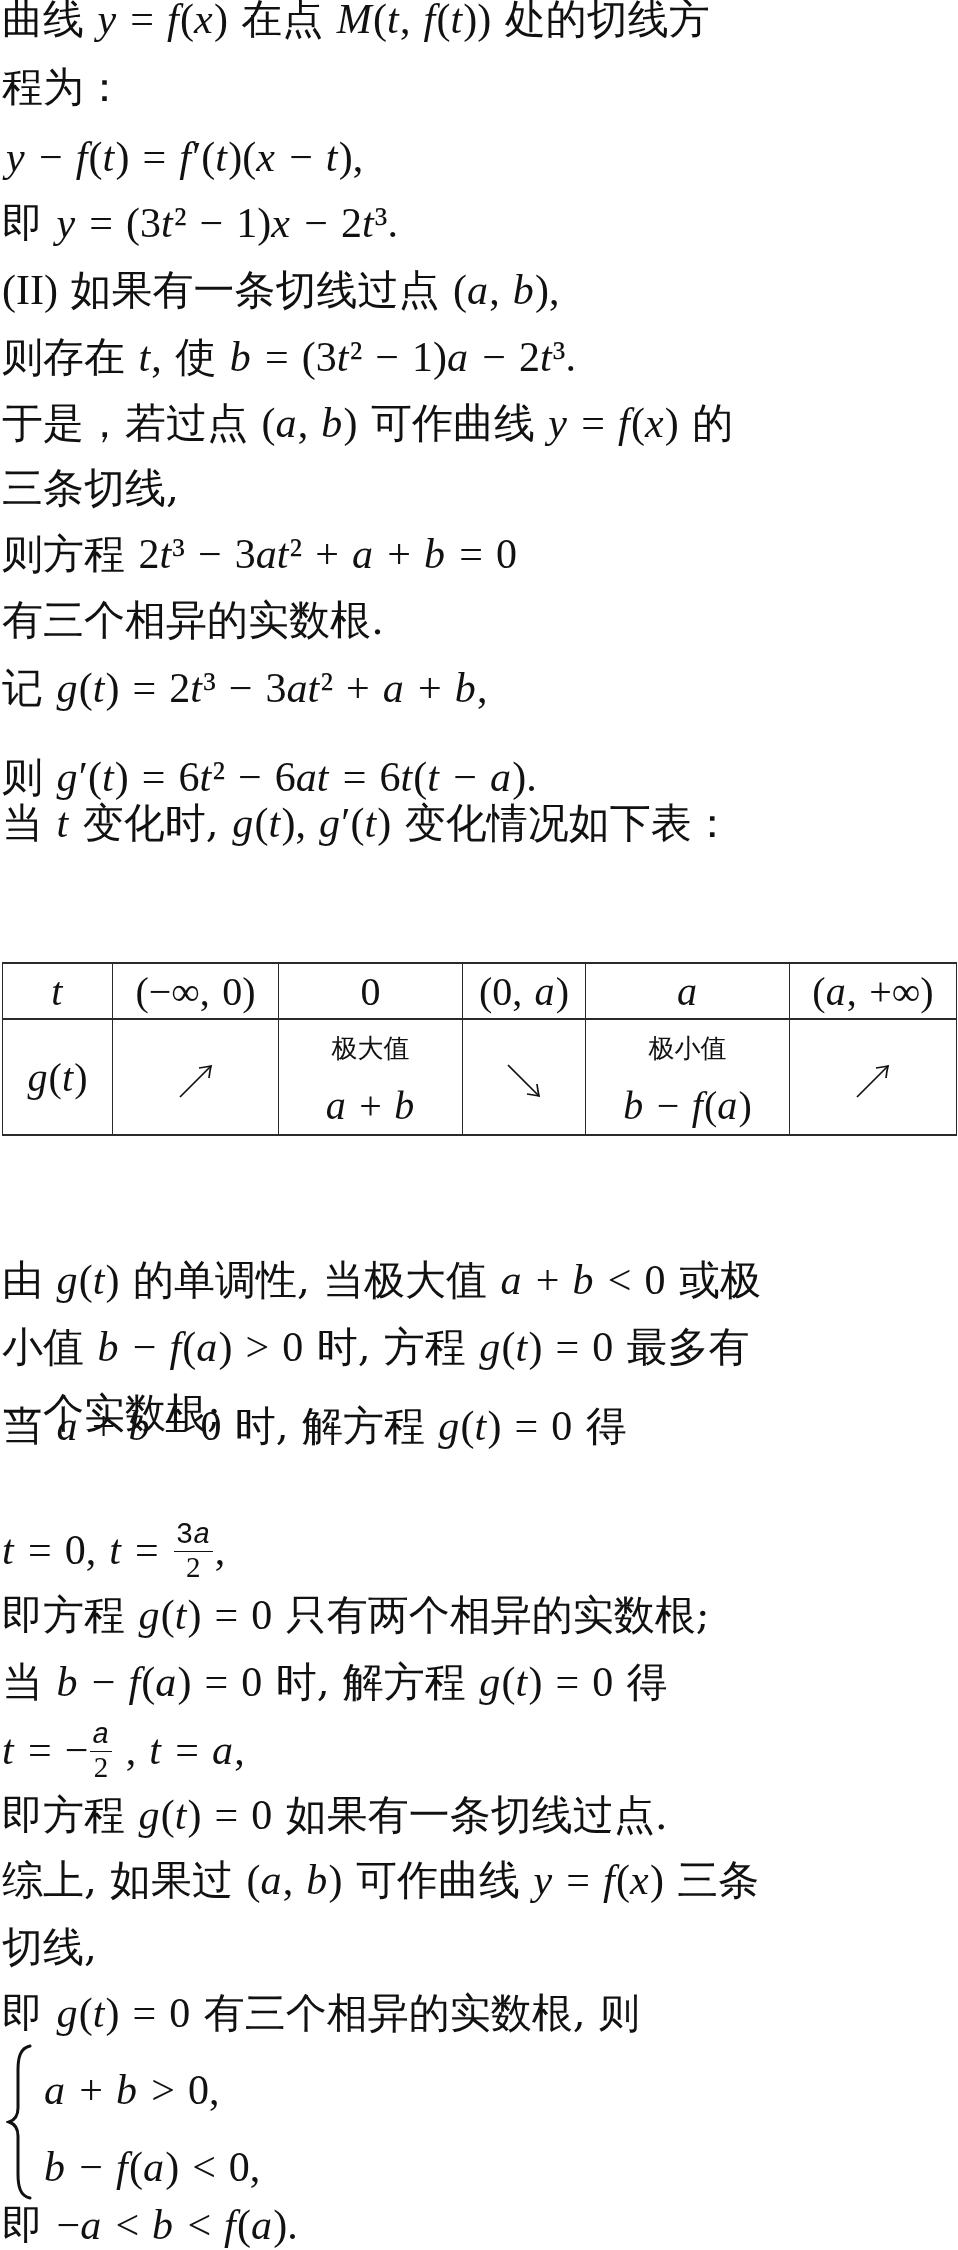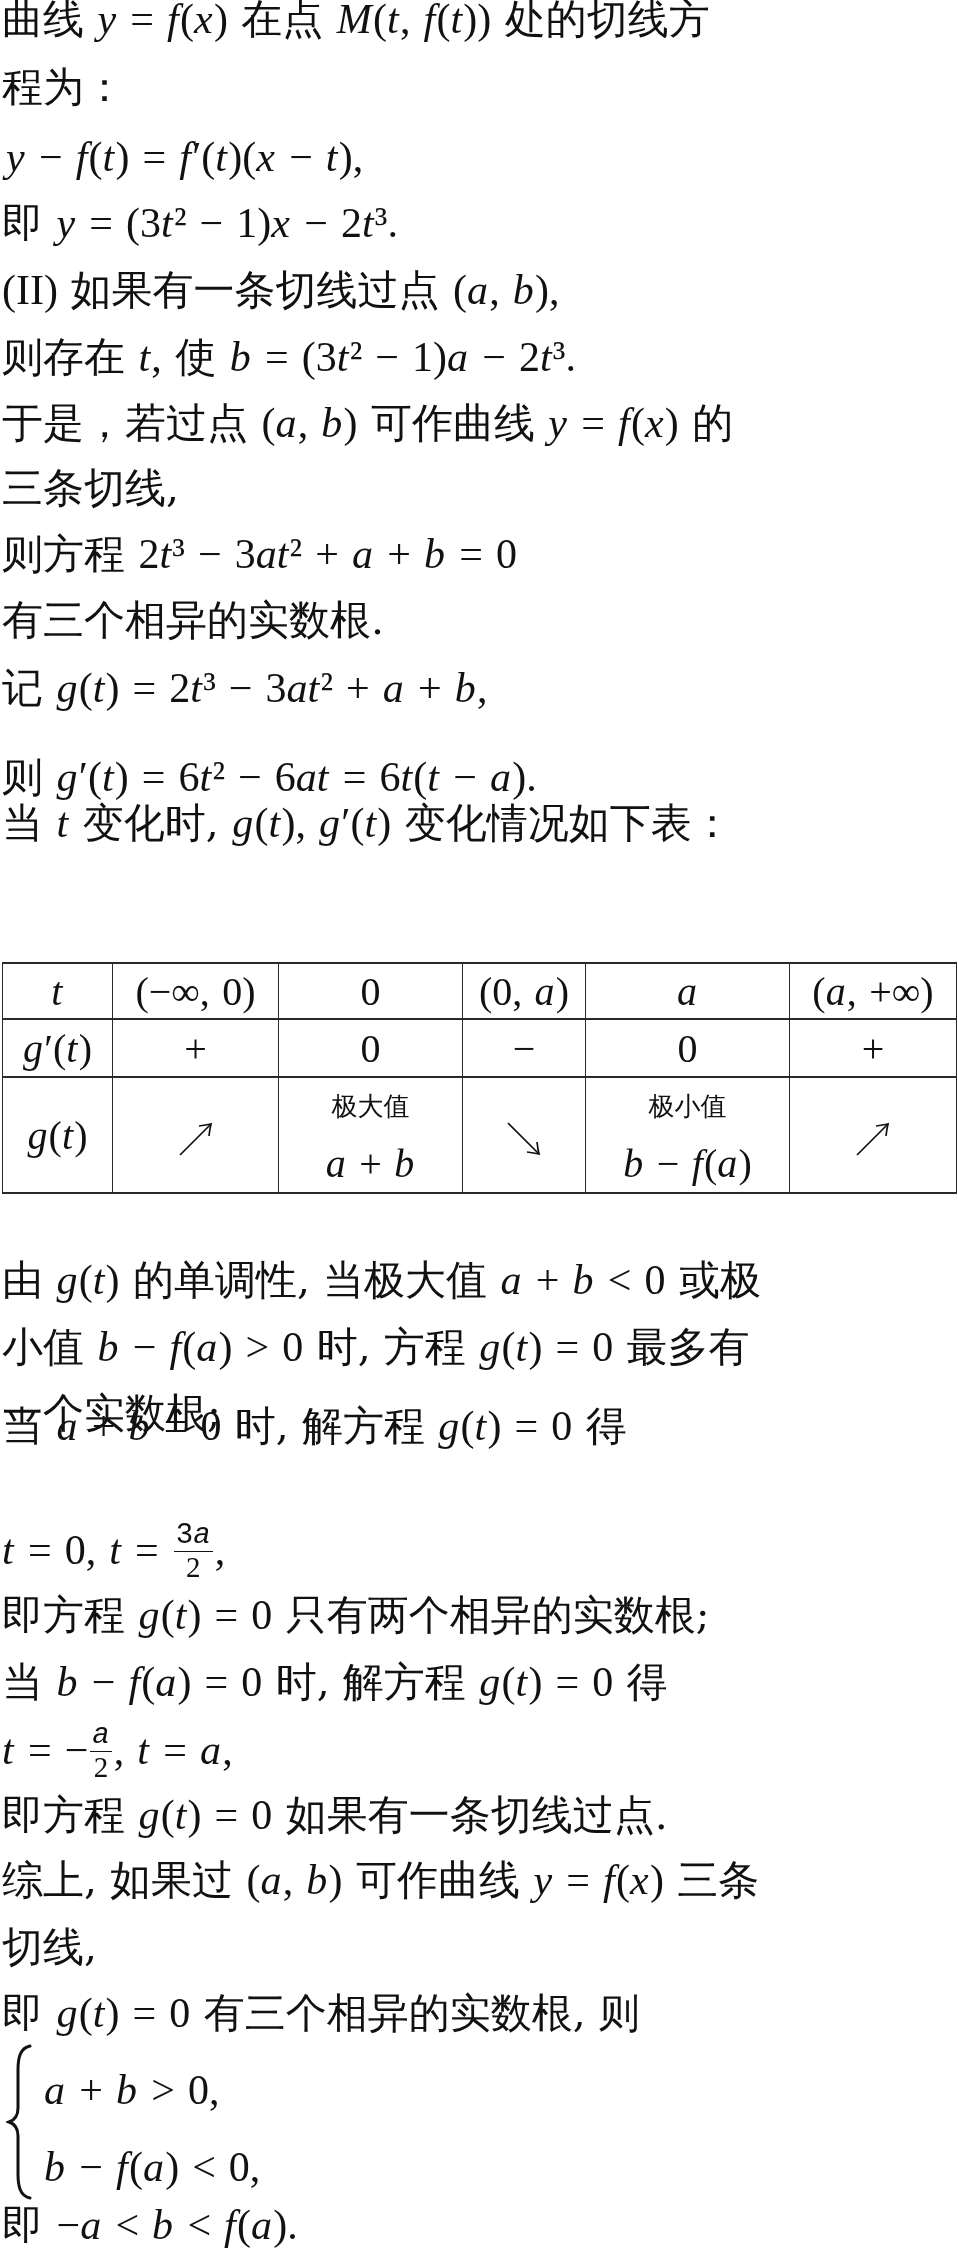--- a/index.html
+++ b/index.html
@@ -95,28 +95,20 @@
   </colgroup>
   <tbody>
       <tr class="r1">
     <td><span class="m"><i>t</i></span></td>
     <td><span class="m">(−∞, 0)</span></td>
     <td><span class="m">0</span></td>
     <td><span class="m">(0, <i>a</i>)</span></td>
     <td><span class="m"><i>a</i></span></td>
     <td><span class="m">(<i>a</i>, +∞)</span></td>
   </tr>
-  <tr class="r2">
-    <td><span class="m"><i>g</i>′(<i>t</i>)</span></td>
-    <td><span class="m">+</span></td>
-    <td><span class="m">0</span></td>
-    <td><span class="m">−</span></td>
-    <td><span class="m">0</span></td>
-    <td><span class="m">+</span></td>
-  </tr>
   <tr class="r3">
     <td><span class="m"><i>g</i>(<i>t</i>)</span></td>
     <td>
       <svg class="arrow-icon" width="40" height="40" viewBox="0 0 40 40" aria-label="arrow-up-right-icon">
         <path d="M4 36 L35 5" stroke="#111" stroke-width="1.7" fill="none"></path>
         <path d="M23 7 Q30 6.2 35 5 Q33.8 10 33 17" stroke="#111" stroke-width="1.7" fill="none"></path>
       </svg>
     </td>
     <td>
       <div class="stack">
@@ -153,21 +145,21 @@
 <div class="line" style="top:1388px"><span class="zh">一个实数根;</span></div>
 
 <div class="line" style="top:1401px"><span class="zh">当</span><span class="m"><i>a</i> + <i>b</i> = 0</span><span class="zh">时, 解方程</span><span class="m"><i>g</i>(<i>t</i>) = 0</span><span class="zh">得</span></div>
 
 <div class="line" style="top:1523px"><span class="m" style="margin:0"><i>t</i> = 0, <i>t</i> = </span><span class="frac"><span class="num m-frac">3<i>a</i></span><span class="den">2</span></span><span class="m" style="margin:0">,</span></div>
 
 <div class="line" style="top:1590px"><span class="zh">即方程</span><span class="m"><i>g</i>(<i>t</i>) = 0</span><span class="zh">只有两个相异的实数根;</span></div>
 
 <div class="line" style="top:1657px"><span class="zh">当</span><span class="m"><i>b</i> − <i>f</i>(<i>a</i>) = 0</span><span class="zh">时, 解方程</span><span class="m"><i>g</i>(<i>t</i>) = 0</span><span class="zh">得</span></div>
 
-<div class="line" style="top:1723px"><span class="m" style="margin:0"><i>t</i> = −</span><span class="frac"><span class="num m-frac"><i>a</i></span><span class="den">2</span></span><span class="m" style="margin:0">, <i>t</i> = <i>a</i>,</span></div>
+<div class="line" style="top:1723px"><span class="m" style="margin:0"><i>t</i> = −</span><span class="frac"><span class="num m-frac"><i>a</i></span><span class="den">2</span></span><span class="m" style="margin:12px">, <i>t</i> = <i>a</i>,</span></div>
 
 <div class="line" style="top:1790px"><span class="zh">即方程</span><span class="m"><i>g</i>(<i>t</i>) = 0</span><span class="zh">如果有一条切线过点.</span></div>
 
 <div class="line" style="top:1855px"><span class="zh">综上, 如果过</span><span class="m">(<i>a</i>, <i>b</i>)</span><span class="zh">可作曲线</span><span class="m"><i>y</i> = <i>f</i>(<i>x</i>)</span><span class="zh">三条</span></div>
 
 <div class="line" style="top:1922px"><span class="zh">切线,</span></div>
 
 <div class="line" style="top:1988px"><span class="zh">即</span><span class="m"><i>g</i>(<i>t</i>) = 0</span><span class="zh">有三个相异的实数根, 则</span></div>
 
 <svg class="brace" viewBox="0 0 28 156" aria-label="left-brace-icon">

